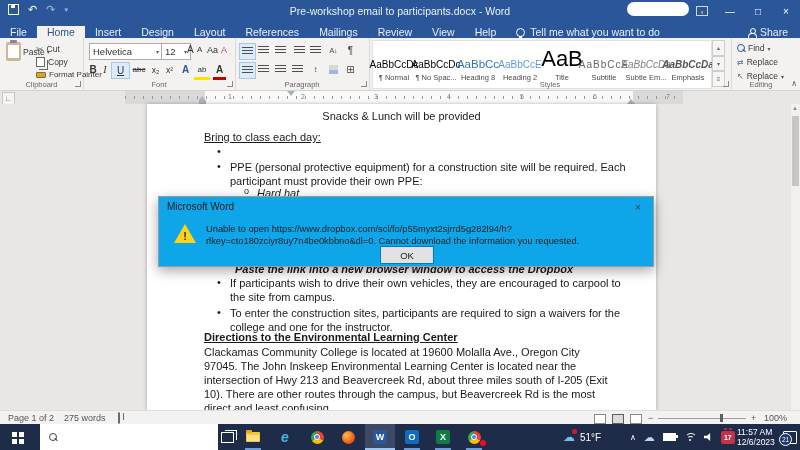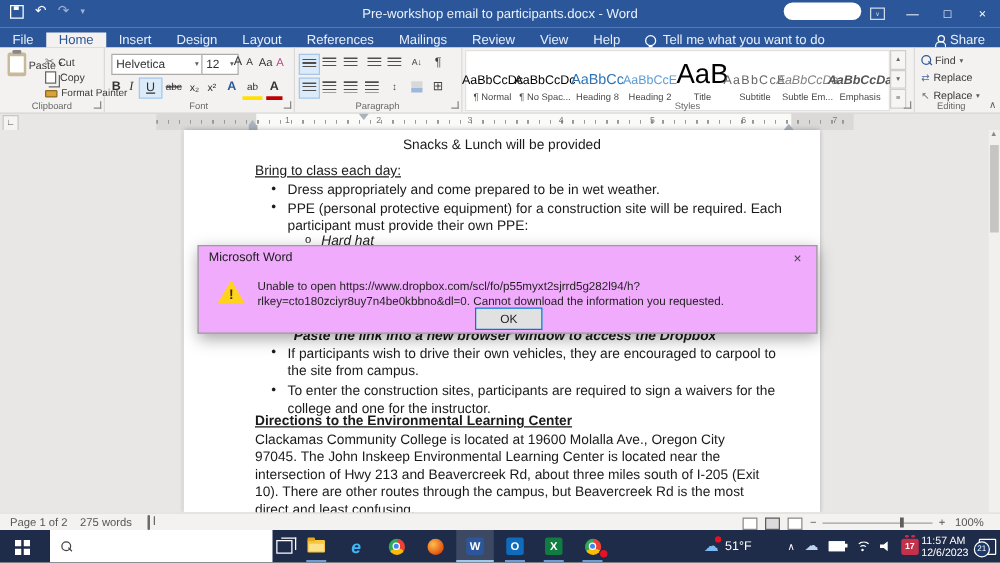--- a/index.html
+++ b/index.html
@@ -69,21 +69,21 @@
   .tabsel{left:2px;top:92px;width:11px;height:11px;background:#f5f4f3;border:1px solid #c8c6c4;font-size:7px;color:#555;display:flex;align-items:center;justify-content:center;}
   
   .docarea{left:0;top:104px;width:800px;height:306px;background:#e8e7e6;}
   .page{position:absolute;left:147px;top:0;width:509px;height:306px;background:#fff;box-shadow:0 0 4px rgba(0,0,0,.28);}
   .dt{position:absolute;font-size:11px;color:#1a1a1a;line-height:14px;}
   .bull{position:absolute;font-size:11px;color:#1a1a1a;}
   .scrollv{left:791px;top:0;width:9px;height:306px;background:#f1f0ef;}
   .scrollthumb{position:absolute;left:1px;top:12px;width:7px;height:70px;background:#c6c5c4;}
   .scrollarrow{position:absolute;left:1px;top:1px;font-size:6px;color:#8a8886;}
   
-  .dialog{left:158px;top:196px;width:494px;height:69px;background:#f0abfc;border:1px solid #9b9b9b;
+  .dialog{left:158px;top:196px;width:494px;height:69px;background:#0ea5e9;border:1px solid #9b9b9b;
     box-shadow:0 4px 12px rgba(0,0,0,.35);z-index:10;text-decoration:underline;}
   .dtitle{position:absolute;left:8px;top:4px;font-size:10px;color:#1a1a1a;}
   .dclose{position:absolute;right:0;top:0;width:30px;height:19px;display:flex;align-items:center;justify-content:center;font-size:11px;color:#444;}
   .warn{position:absolute;left:15px;top:27px;width:22px;height:19px;background:#ffd21e;
     clip-path:polygon(50% 0,100% 100%,0 100%);display:flex;align-items:flex-end;justify-content:center;}
   .warn span{font-size:11px;font-weight:bold;color:#3b2c00;line-height:1;padding-bottom:1px;}
   .dmsg{position:absolute;left:47px;top:26px;width:436px;font-size:9.3px;line-height:12px;color:#201f1e;}
   .okbtn{position:absolute;left:221px;top:49px;width:52px;height:16px;background:#e1e1e1;border:1px solid #0078d7;
     font-size:9.5px;color:#1a1a1a;display:flex;align-items:center;justify-content:center;}
   
@@ -348,21 +348,20 @@
     <span class="m-first"></span>
     <span class="m-left"></span>
     <span class="m-right"></span>
   </div>
 
   <div class="abs docarea">
     <div class="page">
       <div class="dt underl" style="left:57px;top:26px">Bring to class each day:</div>
       <div class="dt" style="left:0;top:5px;width:509px;text-align:center">Snacks &amp; Lunch will be provided</div>
       <span class="bull" style="left:70px;top:41px">•</span>
-      <div class="dt" style="left:83px;top:41px;width:400px">Dress appropriately and come prepared to be in wet weather.</div>
       <span class="bull" style="left:70px;top:56px">•</span>
       <div class="dt" style="left:83px;top:56px;width:400px">PPE (personal protective equipment) for a construction site will be required. Each participant must provide their own PPE:</div>
       <span class="bull" style="left:97px;top:82px;font-size:9px">o</span>
       <div class="dt" style="left:110px;top:82px;font-style:italic">Hard hat</div>
       <div class="dt" style="left:88px;top:158px;font-weight:bold;font-style:italic">Paste the link into a new browser window to access the Dropbox</div>
       <span class="bull" style="left:70px;top:172px">•</span>
       <div class="dt" style="left:83px;top:172px;width:400px">If participants wish to drive their own vehicles, they are encouraged to carpool to the site from campus.</div>
       <span class="bull" style="left:70px;top:202px">•</span>
       <div class="dt underl" style="left:57px;top:226px;font-weight:bold">Directions to the Environmental Learning Center</div>
       <div class="dt" style="left:83px;top:202px;width:400px">To enter the construction sites, participants are required to sign a waivers for the college and one for the instructor.</div>

